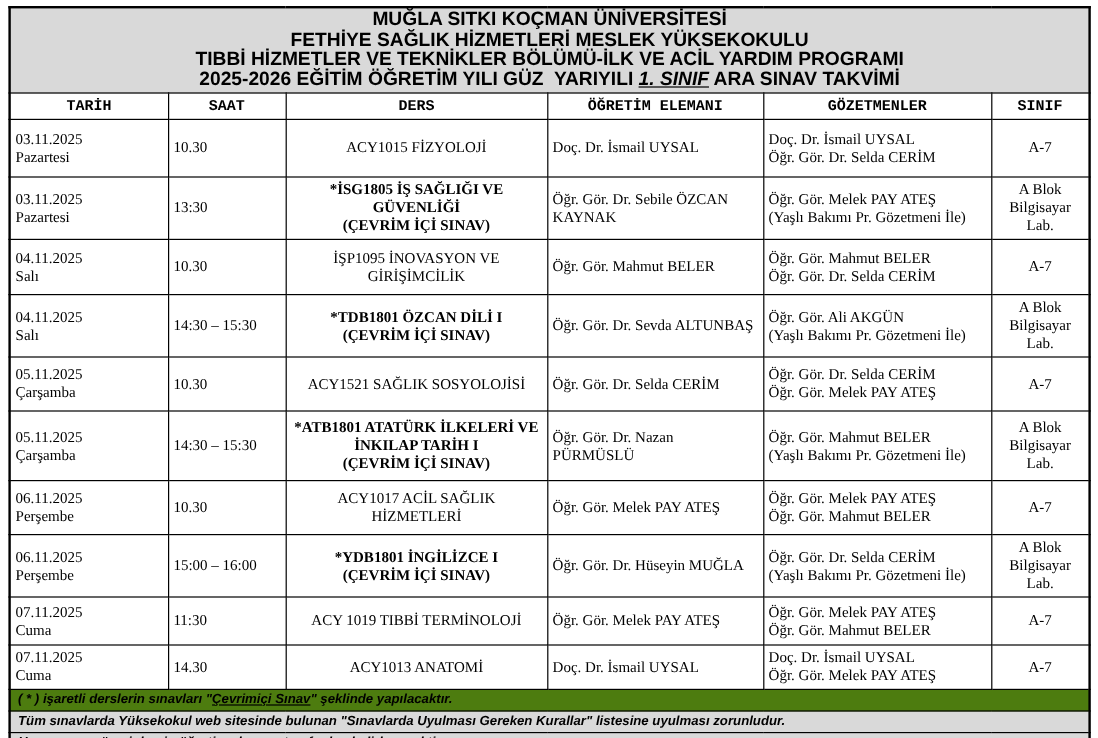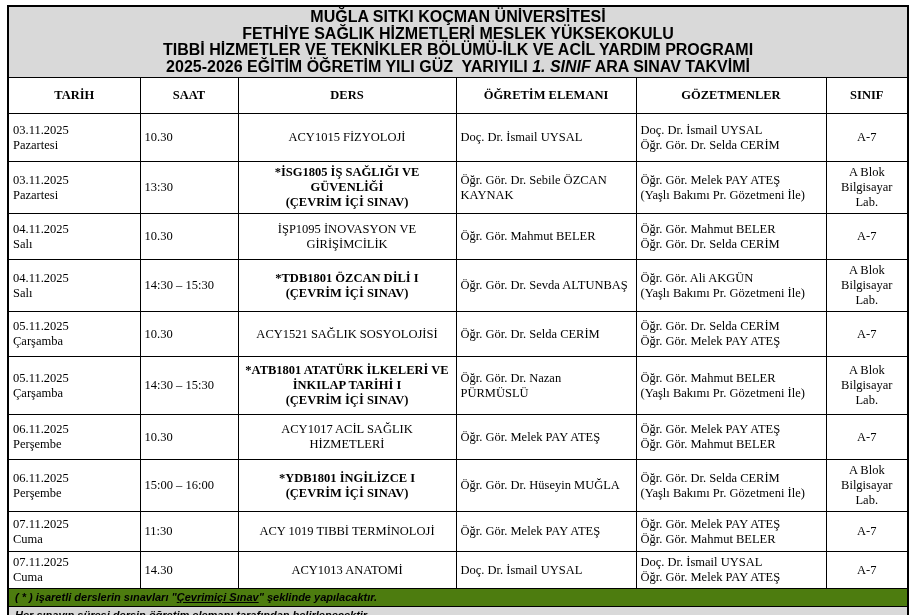--- a/index.html
+++ b/index.html
@@ -23,30 +23,30 @@
   
   td.title-cell {
     height: 70px;
     text-align: center;
     font-weight: bold;
     font-size: 16px;
     line-height: 16.5px;
     padding: 2px 4px;
   }
   .title-line4 { white-space: pre-wrap; }
-  .title-em { font-style: italic; }
+  .title-em { font-style: italic; text-decoration: underline; }
 
   
   tr.head-row th {
-    height: 36px;
+    height: 22px;
     font-size: 12.5px;
     font-weight: bold;
     text-align: center;
     background: #fff;
-    font-family: Liberation Serif, serif;
+    font-family: Liberation Mono, monospace;
   }
 
   
   tbody.rows td {
     font-family: "Liberation Serif", serif;
     font-size: 12.5px;
     line-height: 15px;
     padding: 3px 4px;
   }
   td.c-date  { text-align: left; padding-left: 6px; }
@@ -208,21 +208,21 @@
           </td>
         </tr>
         <tr style="height: 58px;">
           <td class="c-date">
             <div>05.11.2025</div>
             <div>Çarşamba</div>
           </td>
           <td class="c-time">14:30 – 15:30</td>
           <td class="c-course">
             <div class="b">*ATB1801 ATATÜRK İLKELERİ VE</div>
-            <div class="b">İNKILAP TARİHİ I</div>
+            <div class="b">İNKILAP TARİH I</div>
             <div class="b">(ÇEVRİM İÇİ SINAV)</div>
           </td>
           <td class="c-inst">
             <div>Öğr. Gör. Dr. Nazan PÜRMÜSLÜ</div>
           </td>
           <td class="c-proc">
             <div>Öğr. Gör. Mahmut BELER</div>
             <div>(Yaşlı Bakımı Pr. Gözetmeni İle)</div>
           </td>
           <td class="c-room">
@@ -311,17 +311,20 @@
           <td class="c-room">
             <div>A-7</div>
           </td>
         </tr>
       </tbody>
     <tbody>
       <tr class="note-row">
         <td colspan="6" style="background:#4d7c0f"><span>( * ) işaretli derslerin sınavları "</span><span class="note-underline">Çevrimiçi Sınav</span><span>" şeklinde yapılacaktır.</span></td>
       </tr>
       <tr class="note-row">
+        <td colspan="6" style="background:#d9d9d9">Tüm sınavlarda Yüksekokul web sitesinde bulunan "Sınavlarda Uyulması Gereken Kurallar" listesine uyulması zorunludur.</td>
+      </tr>
+      <tr class="note-row">
         <td colspan="6" style="background:#d9d9d9">Her sınavın süresi dersin öğretim elemanı tarafından belirlenecektir.</td>
       </tr>
     </tbody>
   </table>
 </div>
 
 </body></html>

